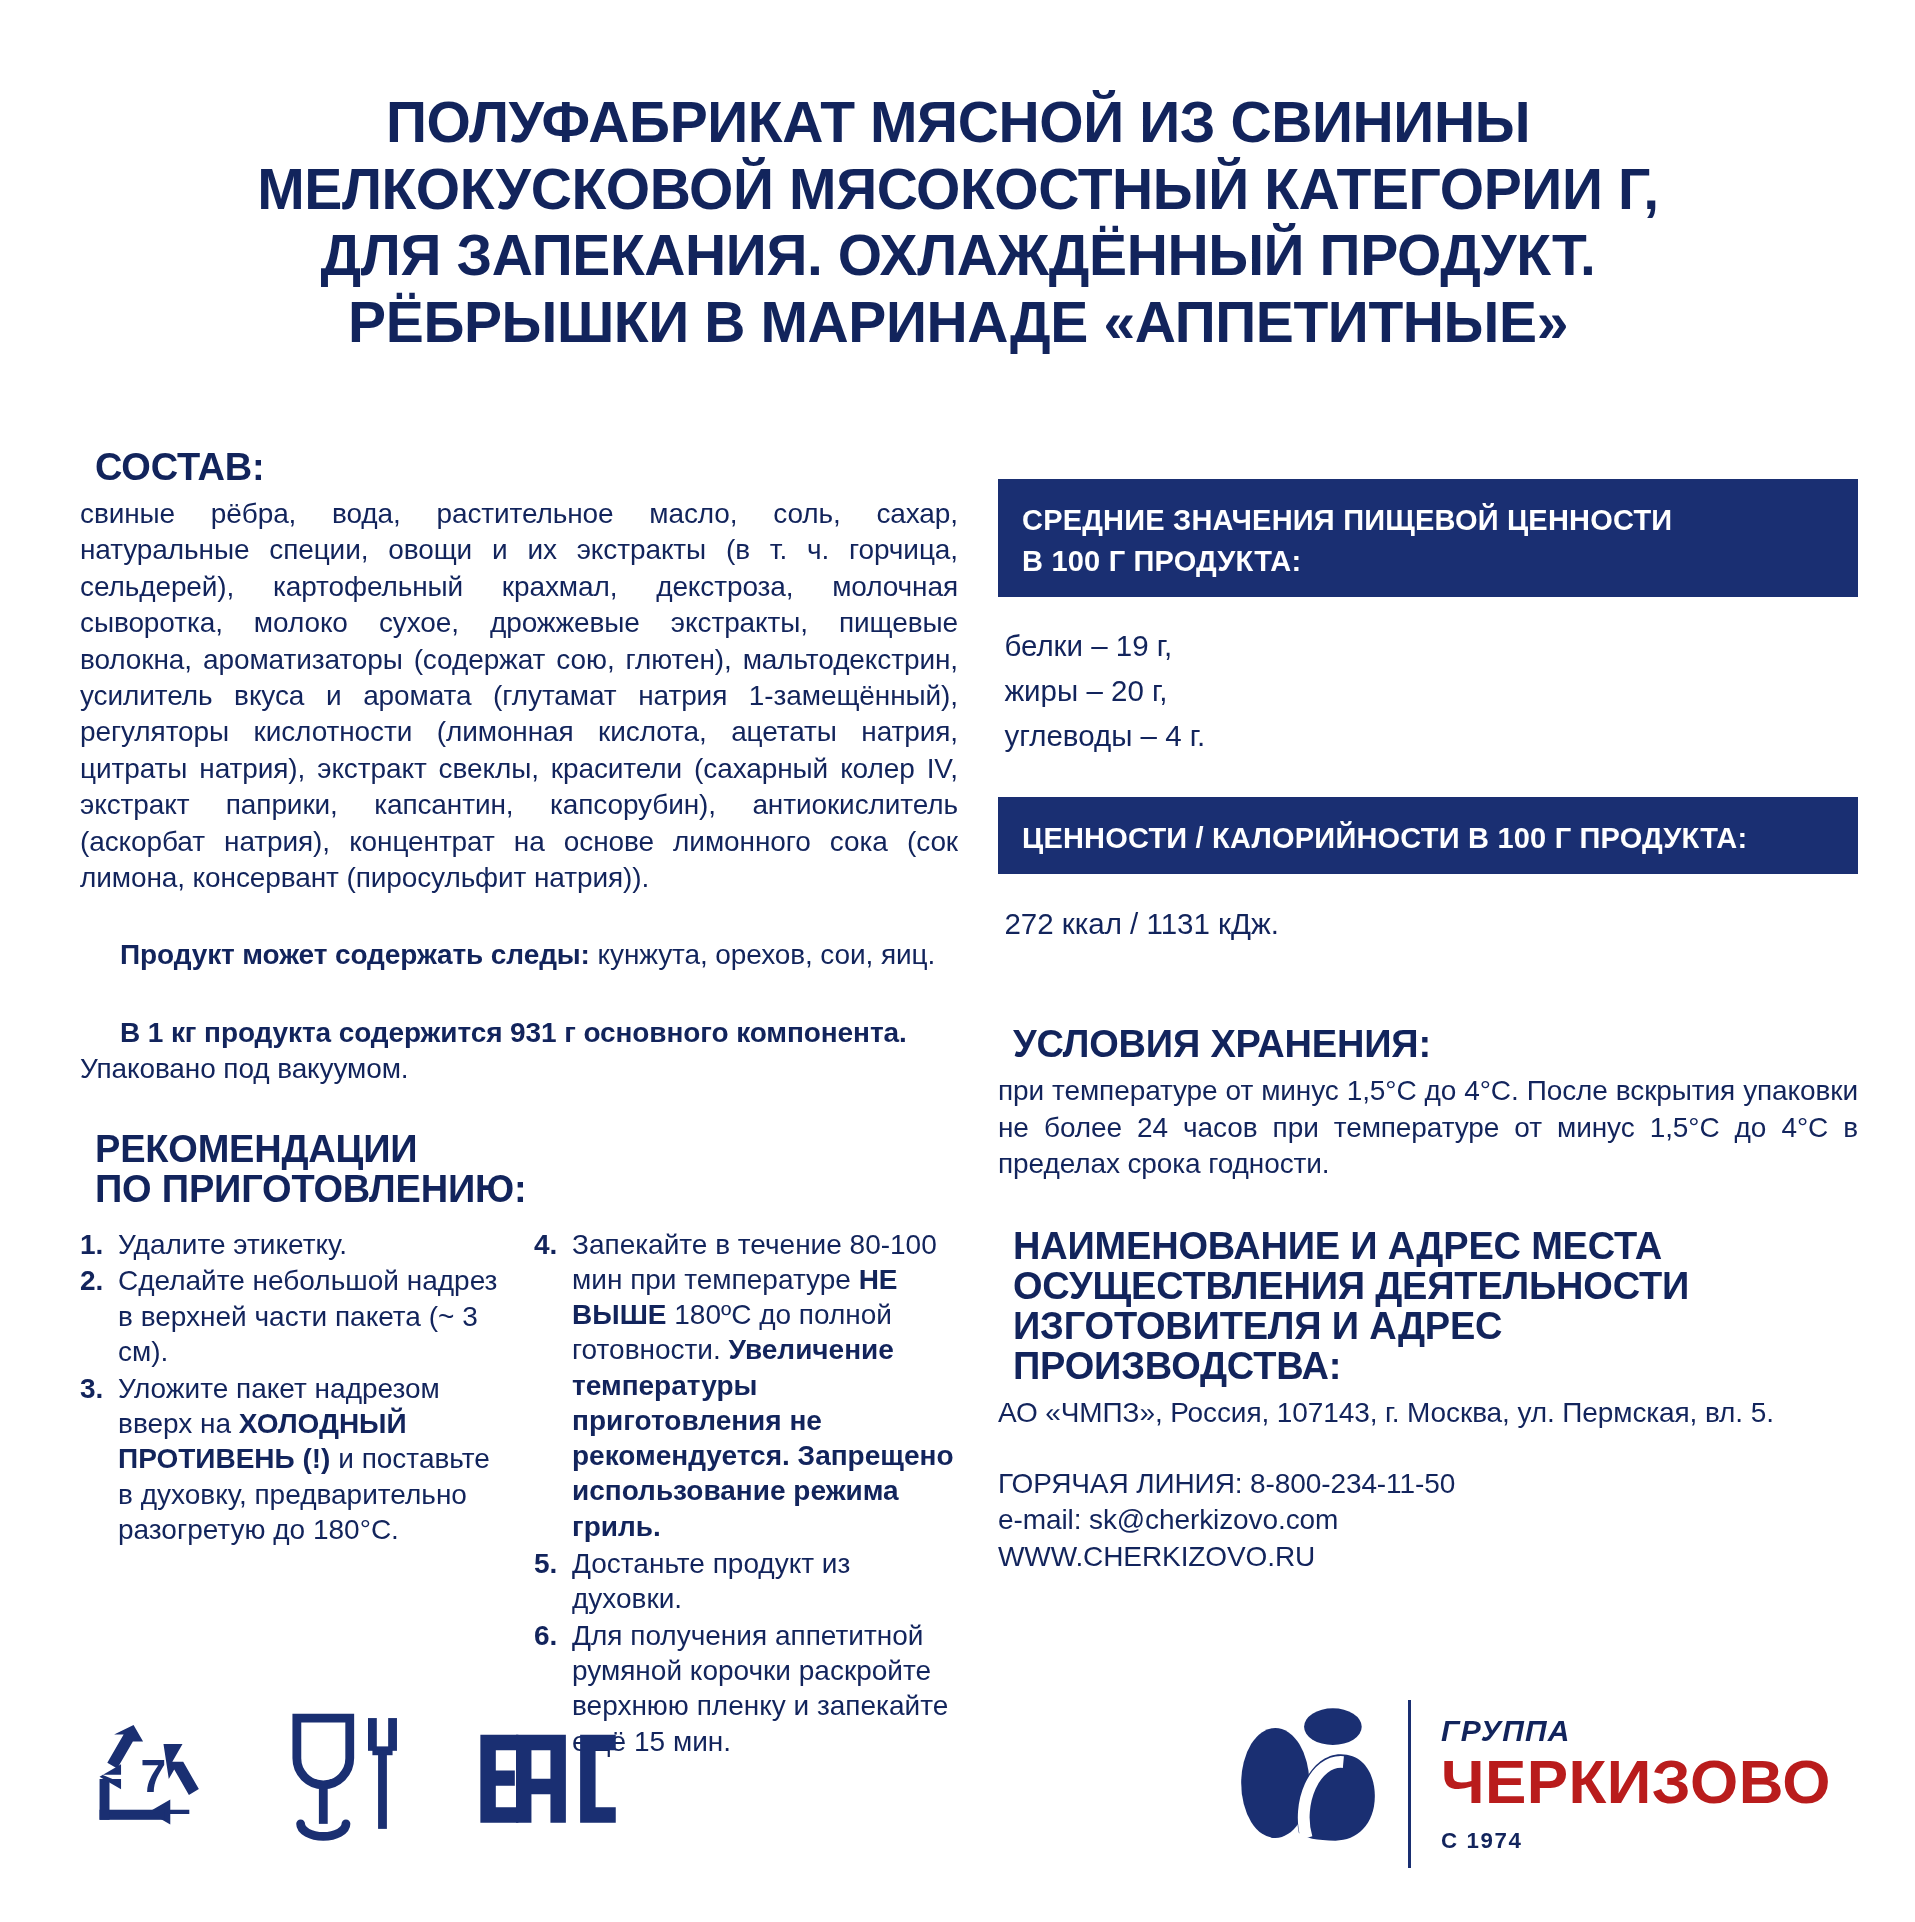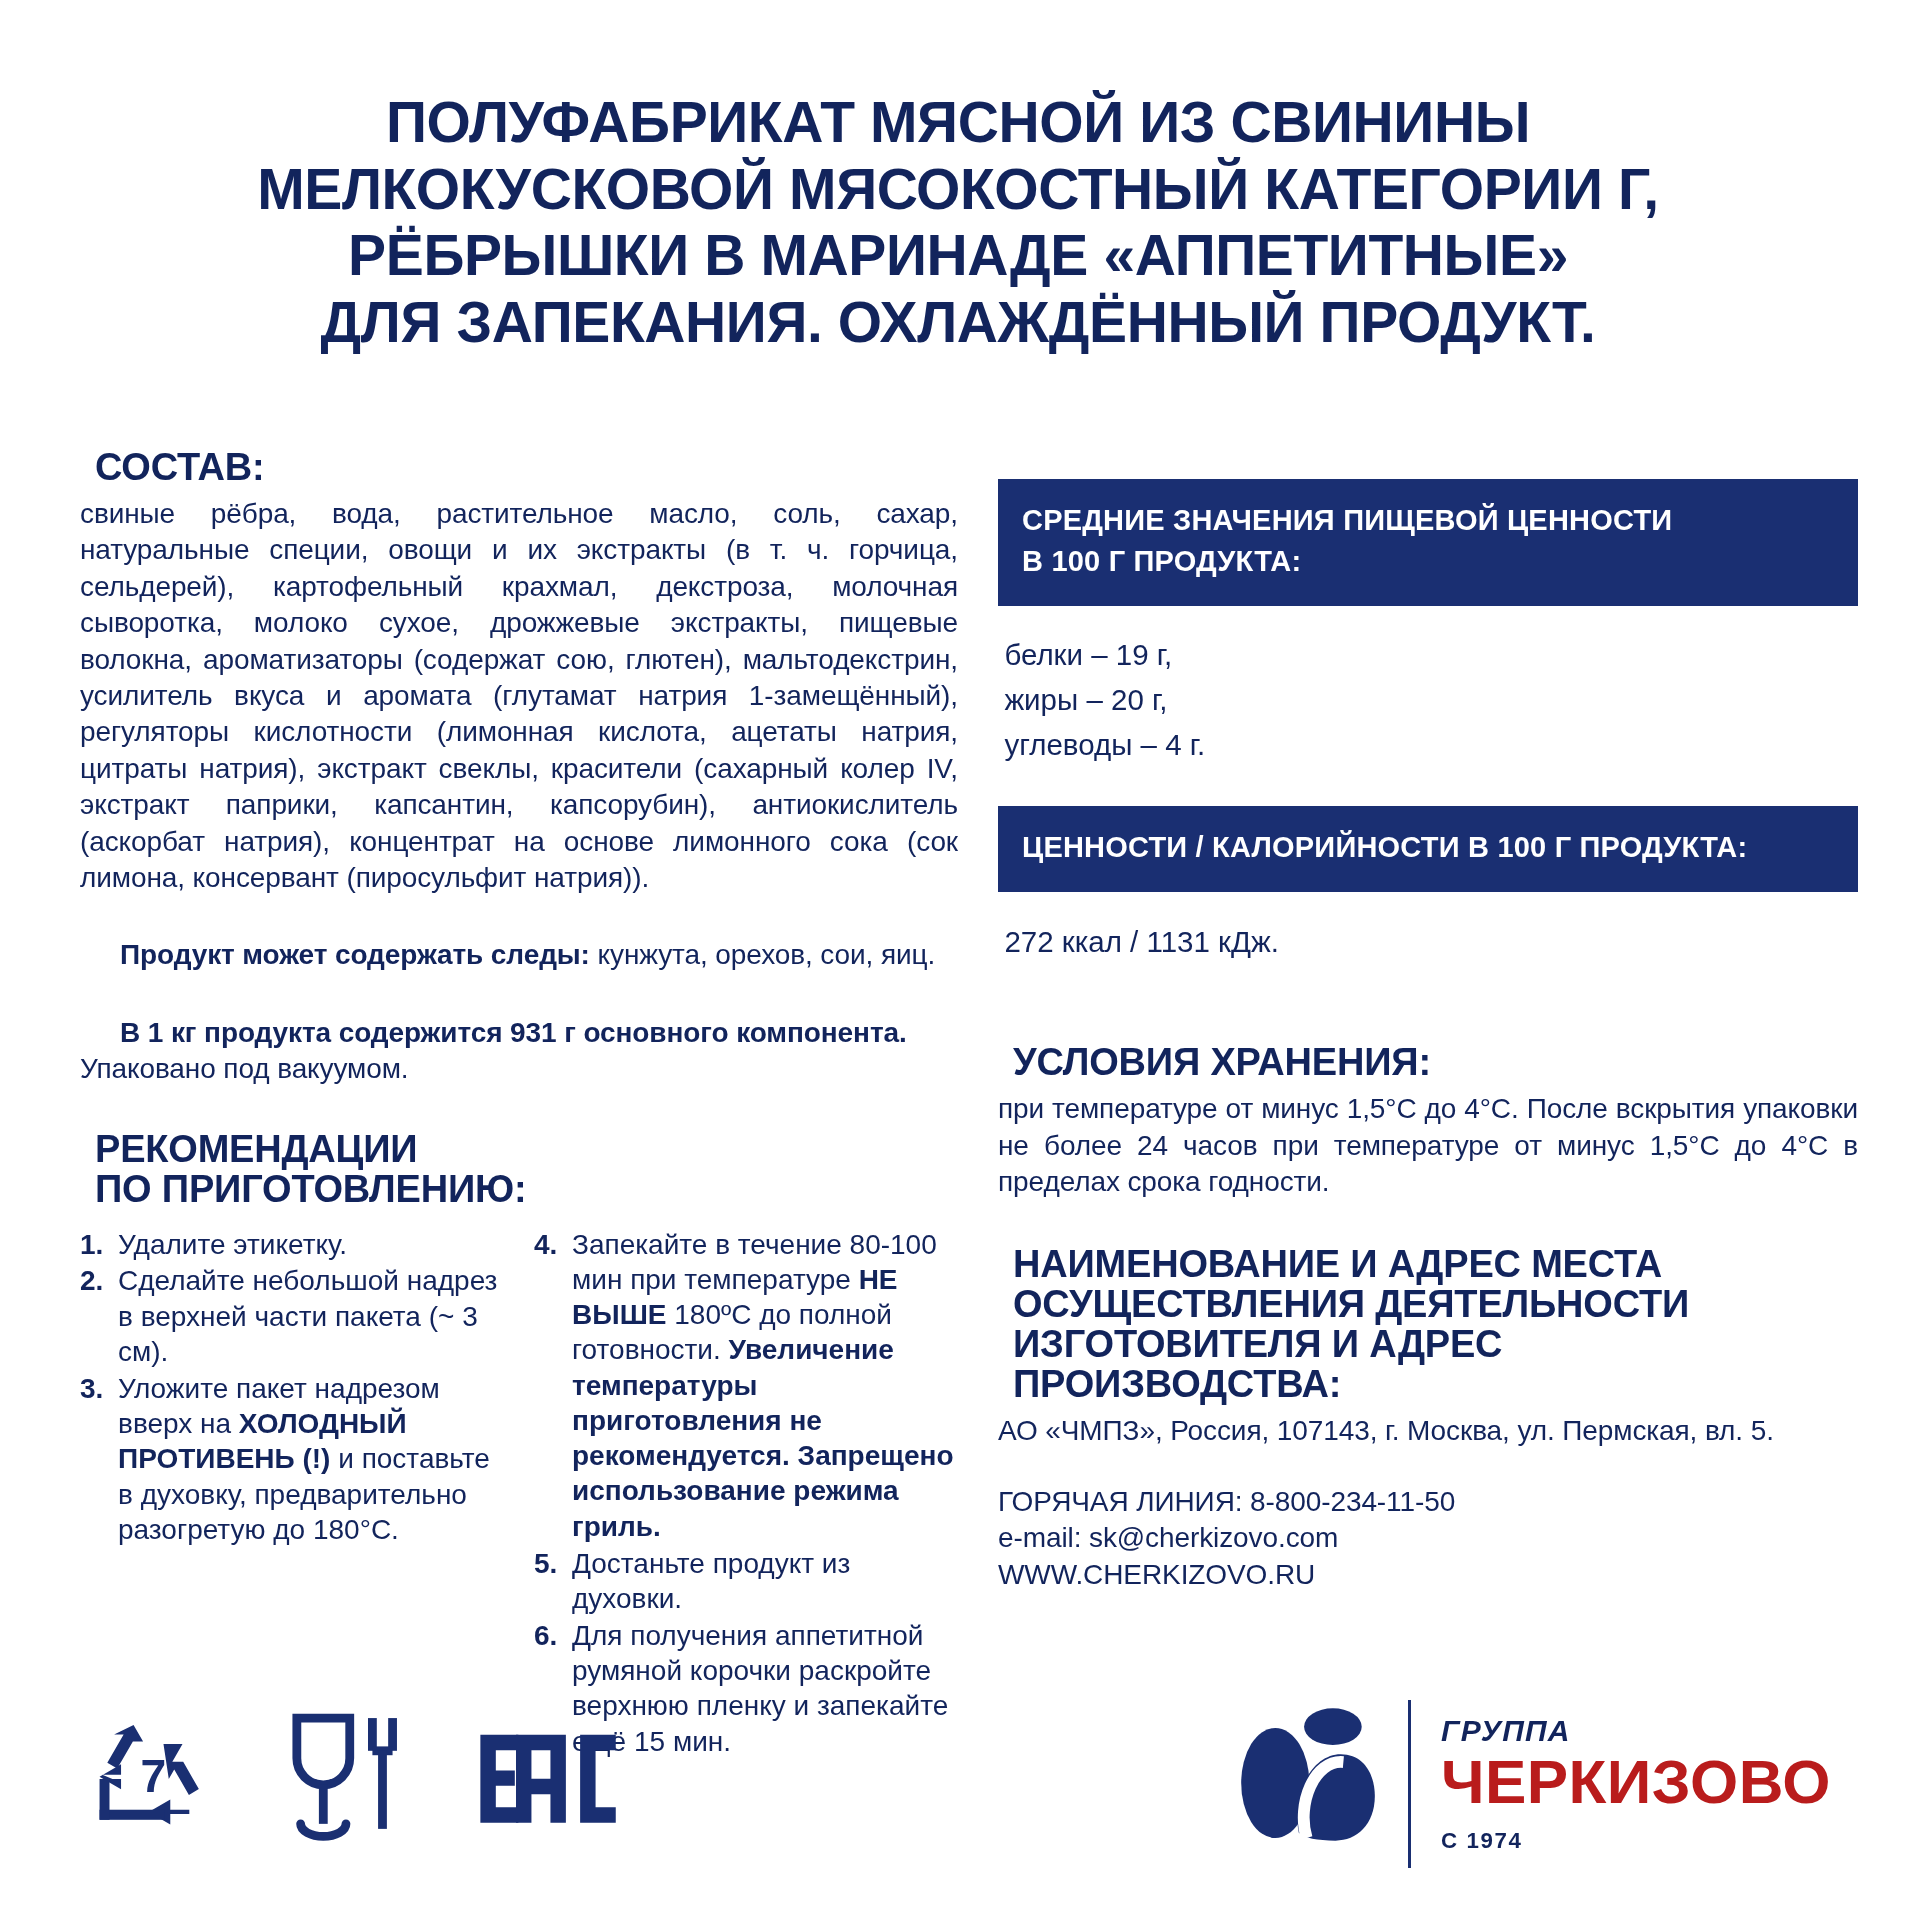--- a/index.html
+++ b/index.html
@@ -85,21 +85,21 @@
     min-width:38px;
     flex:0 0 38px;
   }
   ol.steps li .txt{flex:1;}
   ol.steps li .txt b{font-weight:700;}
 
   
   .navybox{
     background:#1a2f72;
     color:#ffffff;
-    padding:21px 24px 24px 24px;
+    padding:21px 24px 15px 24px;
     box-sizing:border-box;
     font-size:29px;
     font-weight:700;
     line-height:1.42;
     letter-spacing:0.2px;
     text-transform:uppercase;
     width:860px;
   }
   .navybox div{white-space:nowrap;}
 
@@ -154,22 +154,22 @@
   }
 </style>
 </head>
 <body>
 
 <div class="page">
 
   <div class="title">
     <div>ПОЛУФАБРИКАТ МЯСНОЙ ИЗ СВИНИНЫ</div>
     <div>МЕЛКОКУСКОВОЙ МЯСОКОСТНЫЙ КАТЕГОРИИ Г,</div>
+    <div>ДЛЯ ЗАПЕКАНИЯ. ОХЛАЖДЁННЫЙ ПРОДУКТ.</div>
     <div>РЁБРЫШКИ В МАРИНАДЕ «АППЕТИТНЫЕ»</div>
-    <div>ДЛЯ ЗАПЕКАНИЯ. ОХЛАЖДЁННЫЙ ПРОДУКТ.</div>
   </div>
 
   <div class="col-left">
 
     <h2 class="sec">СОСТАВ:</h2>
     <p class="body">свиные рёбра, вода, растительное масло, соль, сахар, натуральные специи, овощи и их экстракты (в т. ч.  горчица, сельдерей), картофельный крахмал, декстроза, молочная сыворотка, молоко сухое, дрожжевые экстракты, пищевые волокна, ароматизаторы (содержат сою, глютен), мальтодекстрин, усилитель вкуса и аромата (глутамат натрия 1-замещённый), регуляторы кислотности (лимонная кислота, ацетаты натрия, цитраты натрия), экстракт свеклы, красители (сахарный колер IV, экстракт паприки, капсантин, капсорубин), антиокислитель (аскорбат натрия), концентрат на основе лимонного сока (сок лимона, консервант (пиросульфит натрия)).</p>
 
     <div class="gap-lg"></div>
 
     <p class="body"><b>Продукт может содержать следы:</b><span> кунжута, орехов, сои, яиц.</span></p>

